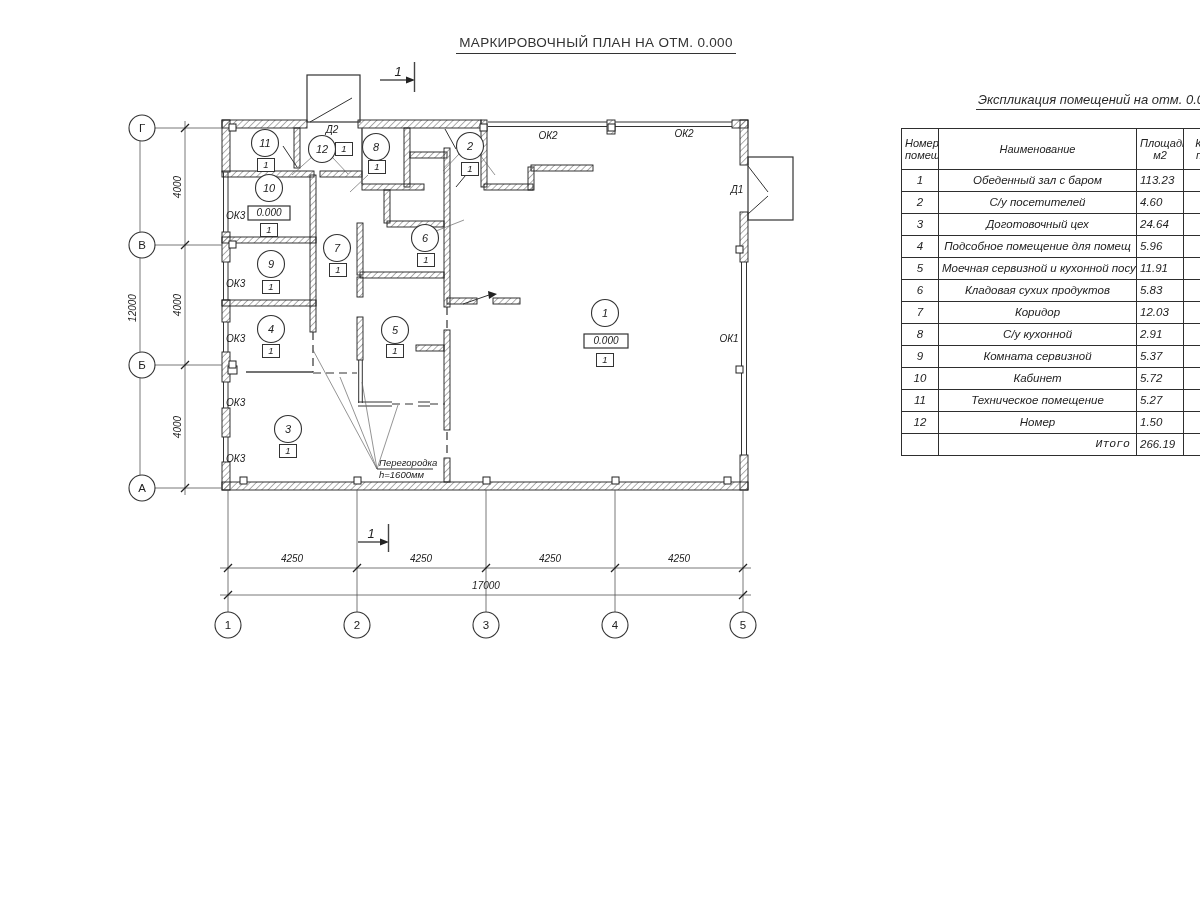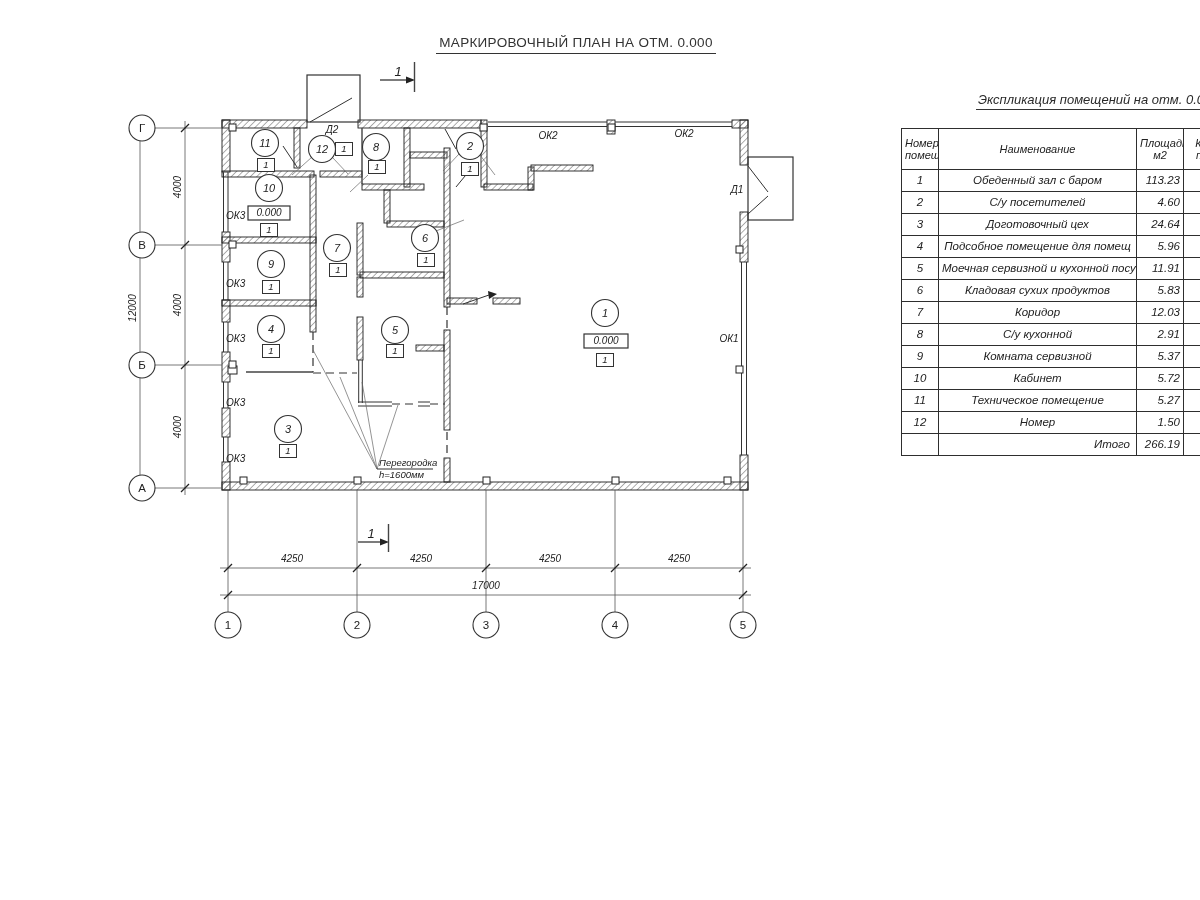--- a/index.html
+++ b/index.html
@@ -1,44 +1,44 @@
 <!DOCTYPE html>
 <html><head>
 <meta charset="utf-8">
 <style>
   html,body{margin:0;padding:0;}
   body{
     width:1200px;height:900px;position:relative;background:#fff;overflow:hidden;
     font-family:"Liberation Sans",sans-serif;color:#222;
   }
   .sheet-title{
-    position:absolute;left:376px;top:33px;width:400px;text-align:center;
+    position:absolute;left:396px;top:33px;width:400px;text-align:center;
   }
   .sheet-title span{
     display:inline-block;font-size:13.5px;letter-spacing:.3px;color:#333;
     border-bottom:1.3px solid #333;padding:0 3px 3px;white-space:nowrap;
   }
   .expl-title{position:absolute;left:976px;top:90px;}
   .expl-title span{
     display:inline-block;font-style:italic;font-size:13px;color:#2a2a2a;
     border-bottom:1.2px solid #333;padding:0 2px 2px;white-space:nowrap;
   }
   .expl-wrap{position:absolute;left:901px;top:128px;width:299px;height:346px;overflow:hidden;}
   table.expl{border-collapse:collapse;table-layout:fixed;width:330px;background:#fff;}
   table.expl th,table.expl td{
     border:1.4px solid #2e2e2e;font-style:italic;font-weight:normal;
     font-size:11.5px;color:#222;padding:0 3px;height:21px;line-height:1.12;
     overflow:hidden;white-space:nowrap;
   }
   table.expl th{white-space:pre-line;text-align:center;height:40px;font-size:11px;}
   td.c-num{text-align:center;}
   td.c-name{text-align:center;padding-left:7px;}
-  td.c-area{text-align:right;}
+  td.c-area{text-align:left;}
   td.c-cat{text-align:center;}
-  tr.total td.c-name{text-align:right;padding-right:6px;}
+  tr.total td.c-name{text-align:right;padding-right:6px;font-family:Liberation Mono, monospace;}
   svg .wl{fill:url(#hatch);stroke:#1d1d1d;stroke-width:.9;}
   svg .tl{stroke:#333;stroke-width:1;fill:none;}
   svg .tl2{stroke:#444;stroke-width:1.4;fill:none;}
   svg .win{stroke:#333;stroke-width:1;fill:none;}
   svg .dash{stroke:#333;stroke-width:1.2;fill:none;stroke-dasharray:8 5;}
   svg .xl{stroke:#555;stroke-width:.8;fill:none;}
   svg .leader{stroke:#666;stroke-width:.7;fill:none;}
   svg .tick{stroke:#222;stroke-width:1.3;}
   svg .gc{fill:#fff;stroke:#333;stroke-width:1.1;}
   svg .fb{fill:#fff;stroke:#333;stroke-width:1;}

